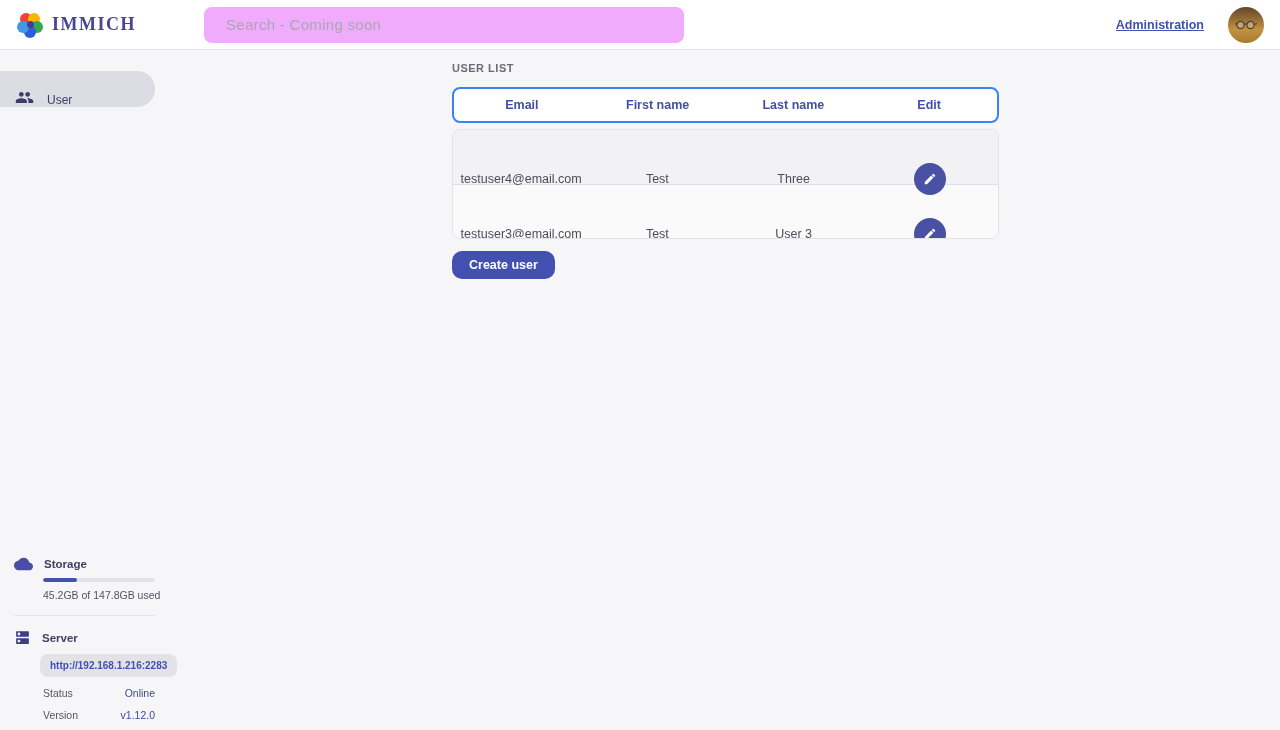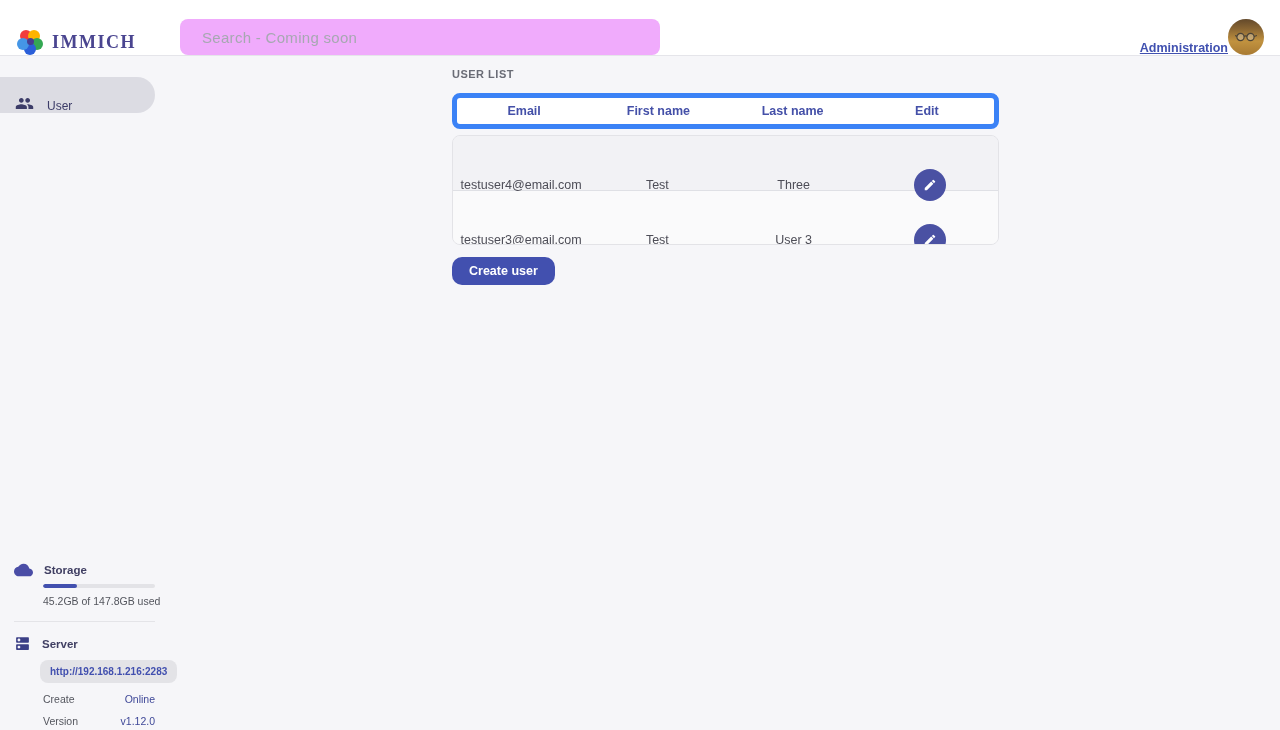--- a/index.html
+++ b/index.html
@@ -4,22 +4,22 @@
 <style>
   * { margin:0; padding:0; box-sizing:border-box; }
   html,body { width:1280px; height:730px; overflow:hidden; }
   body {
     font-family:"Liberation Sans", sans-serif;
     background:#f6f6f9;
     color:#4d4d57;
   }
   
   .topbar {
-    height:56px; background:#ffffff; border-bottom:1px solid #e5e5ea;
-    display:flex; align-items:flex-end;
+    height:50px; background:#ffffff; border-bottom:1px solid #e5e5ea;
+    display:flex; align-items:center;gap:24px;
   }
   .logo { width:180px; display:flex; align-items:center; gap:9px; padding-left:17px; cursor:pointer; }
   .flower { position:relative; width:26px; height:26px; flex:0 0 26px; }
   .petal { position:absolute; width:12px; height:12px; border-radius:50%; }
   .petal.red    { left:3px;  top:1px; }
   .petal.yellow { left:11px; top:1px; }
   .petal.green  { left:14px; top:9px; }
   .petal.blue   { left:7px;  top:14px; }
   .petal.lblue  { left:0px;  top:9px; }
   .petal.core   { left:10px; top:9px; width:7px; height:7px; }
@@ -77,21 +77,21 @@
   .content { flex:1; display:flex; flex-direction:column; }
   .content-header {
     height:59px; border-bottom:1px solid #e8e8ed; display:flex; align-items:center;
     padding-left:21px;
   }
   .page-title { font-size:15.5px; font-weight:600; color:#4a50a8; }
   .content-body { padding:12px 0 0 281px; }
   .section-label { font-size:11px; font-weight:600; color:#6a6c76; letter-spacing:0.5px; }
   .table { width:547px; margin-top:13px; }
   .thead {
-    height:36px; background:#ffffff; border:5px solid #3b82f6; border-radius:8px;
+    height:36px; background:#ffffff; border:2px solid #3b82f6; border-radius:8px;
     display:flex; align-items:center;
   }
   .thead .cell { flex:1; text-align:center; font-size:12.5px; font-weight:600; color:#4450a8; }
   .tbody { margin-top:6px; border:1px solid #e3e3e7; border-radius:8px; overflow:hidden; }
   .trow { height:54px; display:flex; align-items:center; }
   .trow + .trow { border-top:1px solid #dfe0e5; }
   .trow:nth-child(odd) { background:#f2f2f5; }
   .trow:nth-child(even) { background:#fafafb; }
   .trow .cell { flex:1; text-align:center; font-size:12.5px; color:#4d4d57;margin-top:44px; }
   .edit-btn {
@@ -163,21 +163,21 @@
 
       <div>
         <div class="info-head">
           <svg width="17" height="17" viewBox="0 0 24 24">
             <path fill="#3b3f86" d="M20 13H4c-.55 0-1 .45-1 1v6c0 .55.45 1 1 1h16c.55 0 1-.45 1-1v-6c0-.55-.45-1-1-1zM7 19c-1.1 0-2-.9-2-2s.9-2 2-2 2 .9 2 2-.9 2-2 2zM20 3H4c-.55 0-1 .45-1 1v6c0 .55.45 1 1 1h16c.55 0 1-.45 1-1V4c0-.55-.45-1-1-1zM7 9c-1.1 0-2-.9-2-2s.9-2 2-2 2 .9 2 2-.9 2-2 2z"></path>
           </svg>
           <span class="label">Server</span>
         </div>
         <span class="url-chip">http://192.168.1.216:2283</span>
         <div class="kv-row">
-          <span class="k">Create</span>
+          <span class="k">Status</span>
           <span class="v">Online</span>
         </div>
         <div class="kv-row">
           <span class="k">Version</span>
           <span class="v">v1.12.0</span>
         </div>
       </div>
     </div>
   </aside>
 

